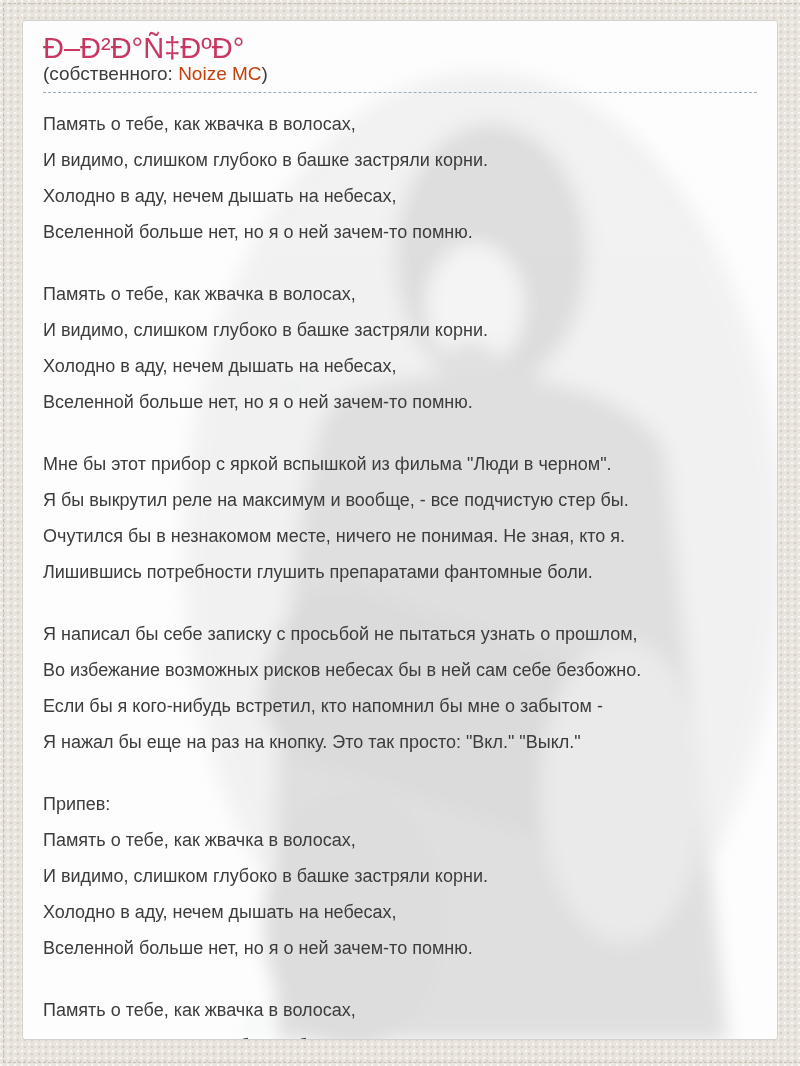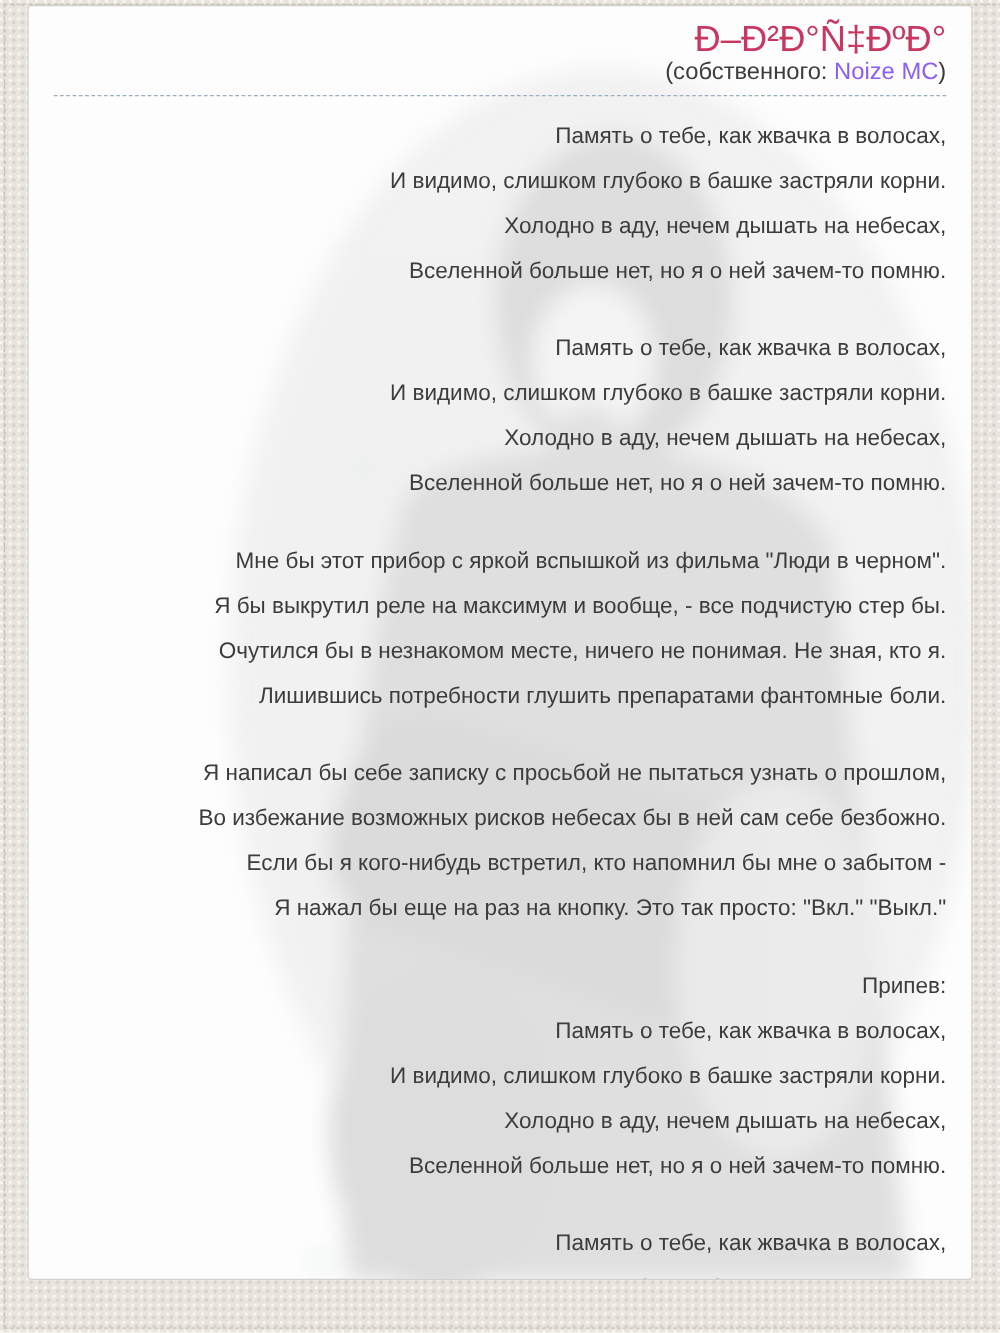--- a/index.html
+++ b/index.html
@@ -11,36 +11,35 @@
       radial-gradient(circle at 1px 1px, rgba(255,255,255,.65) 1px, transparent 1.7px),
       radial-gradient(circle at 4px 4px, rgba(196,189,176,.5) 1px, transparent 1.7px);
     background-size:7px 7px;
   }
   .page-frame{
     position:absolute;top:3px;left:3px;right:-2px;bottom:3px;
     border:1px dashed #c7c1b5;border-right:none;
     pointer-events:none;
   }
   .card{
-    position:absolute;left:22px;top:4px;width:756px;height:1020px;
+    position:absolute;left:22px;top:20px;width:756px;height:1020px;
     box-sizing:border-box;
     background:#fdfdfd;
     border:1px solid #d3d1cd;border-radius:3px;
     overflow:hidden;
-    text-align:right;
   }
   .photo-layer{position:absolute;top:0;left:0;width:756px;height:1020px;pointer-events:none;}
   .content{position:relative;padding:0 20px;}
   .header{padding:12px 0 7px;border-bottom:1px dashed #9caebc;}
   .title{
     margin:0;font-size:29px;line-height:30px;font-weight:500;
     color:#c93760;letter-spacing:0;
   }
   .artist{font-size:19px;line-height:22px;color:#3d3d3d;}
-  .artist a{color:#8b5cf6;text-decoration:none;cursor:pointer;}
+  .artist a{color:#c2410c;text-decoration:none;cursor:pointer;}
   .lyrics{margin-top:13px;}
   .stanza{
     margin:0 0 26px;white-space:pre-line;
     font-size:18px;line-height:36px;color:#3c3c3c;
   }
 </style>
 </head>
 <body>
 
 <div class="page-frame"></div>

